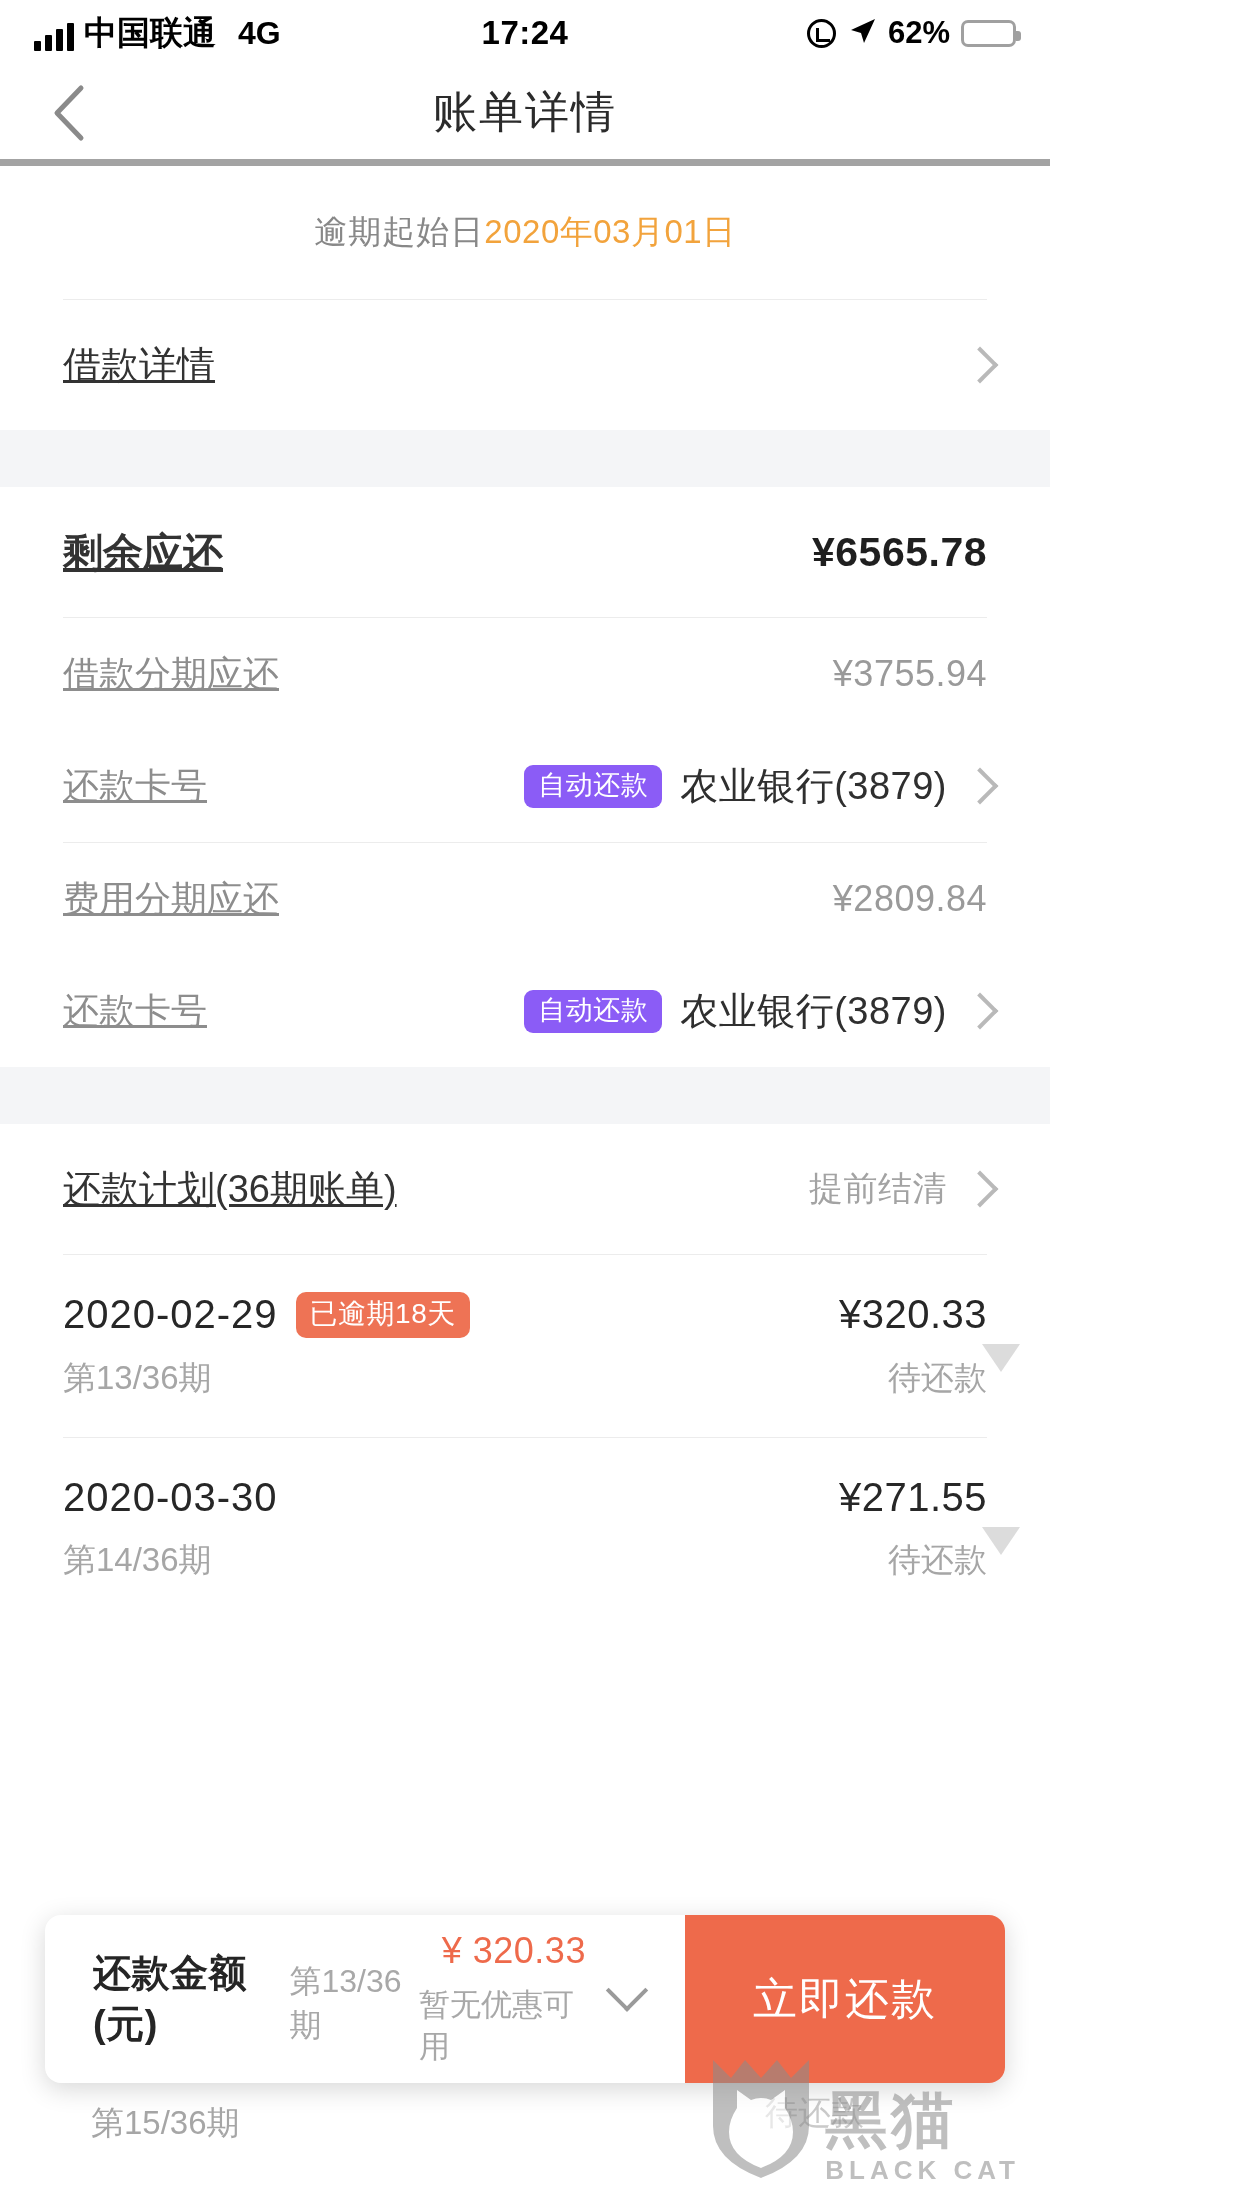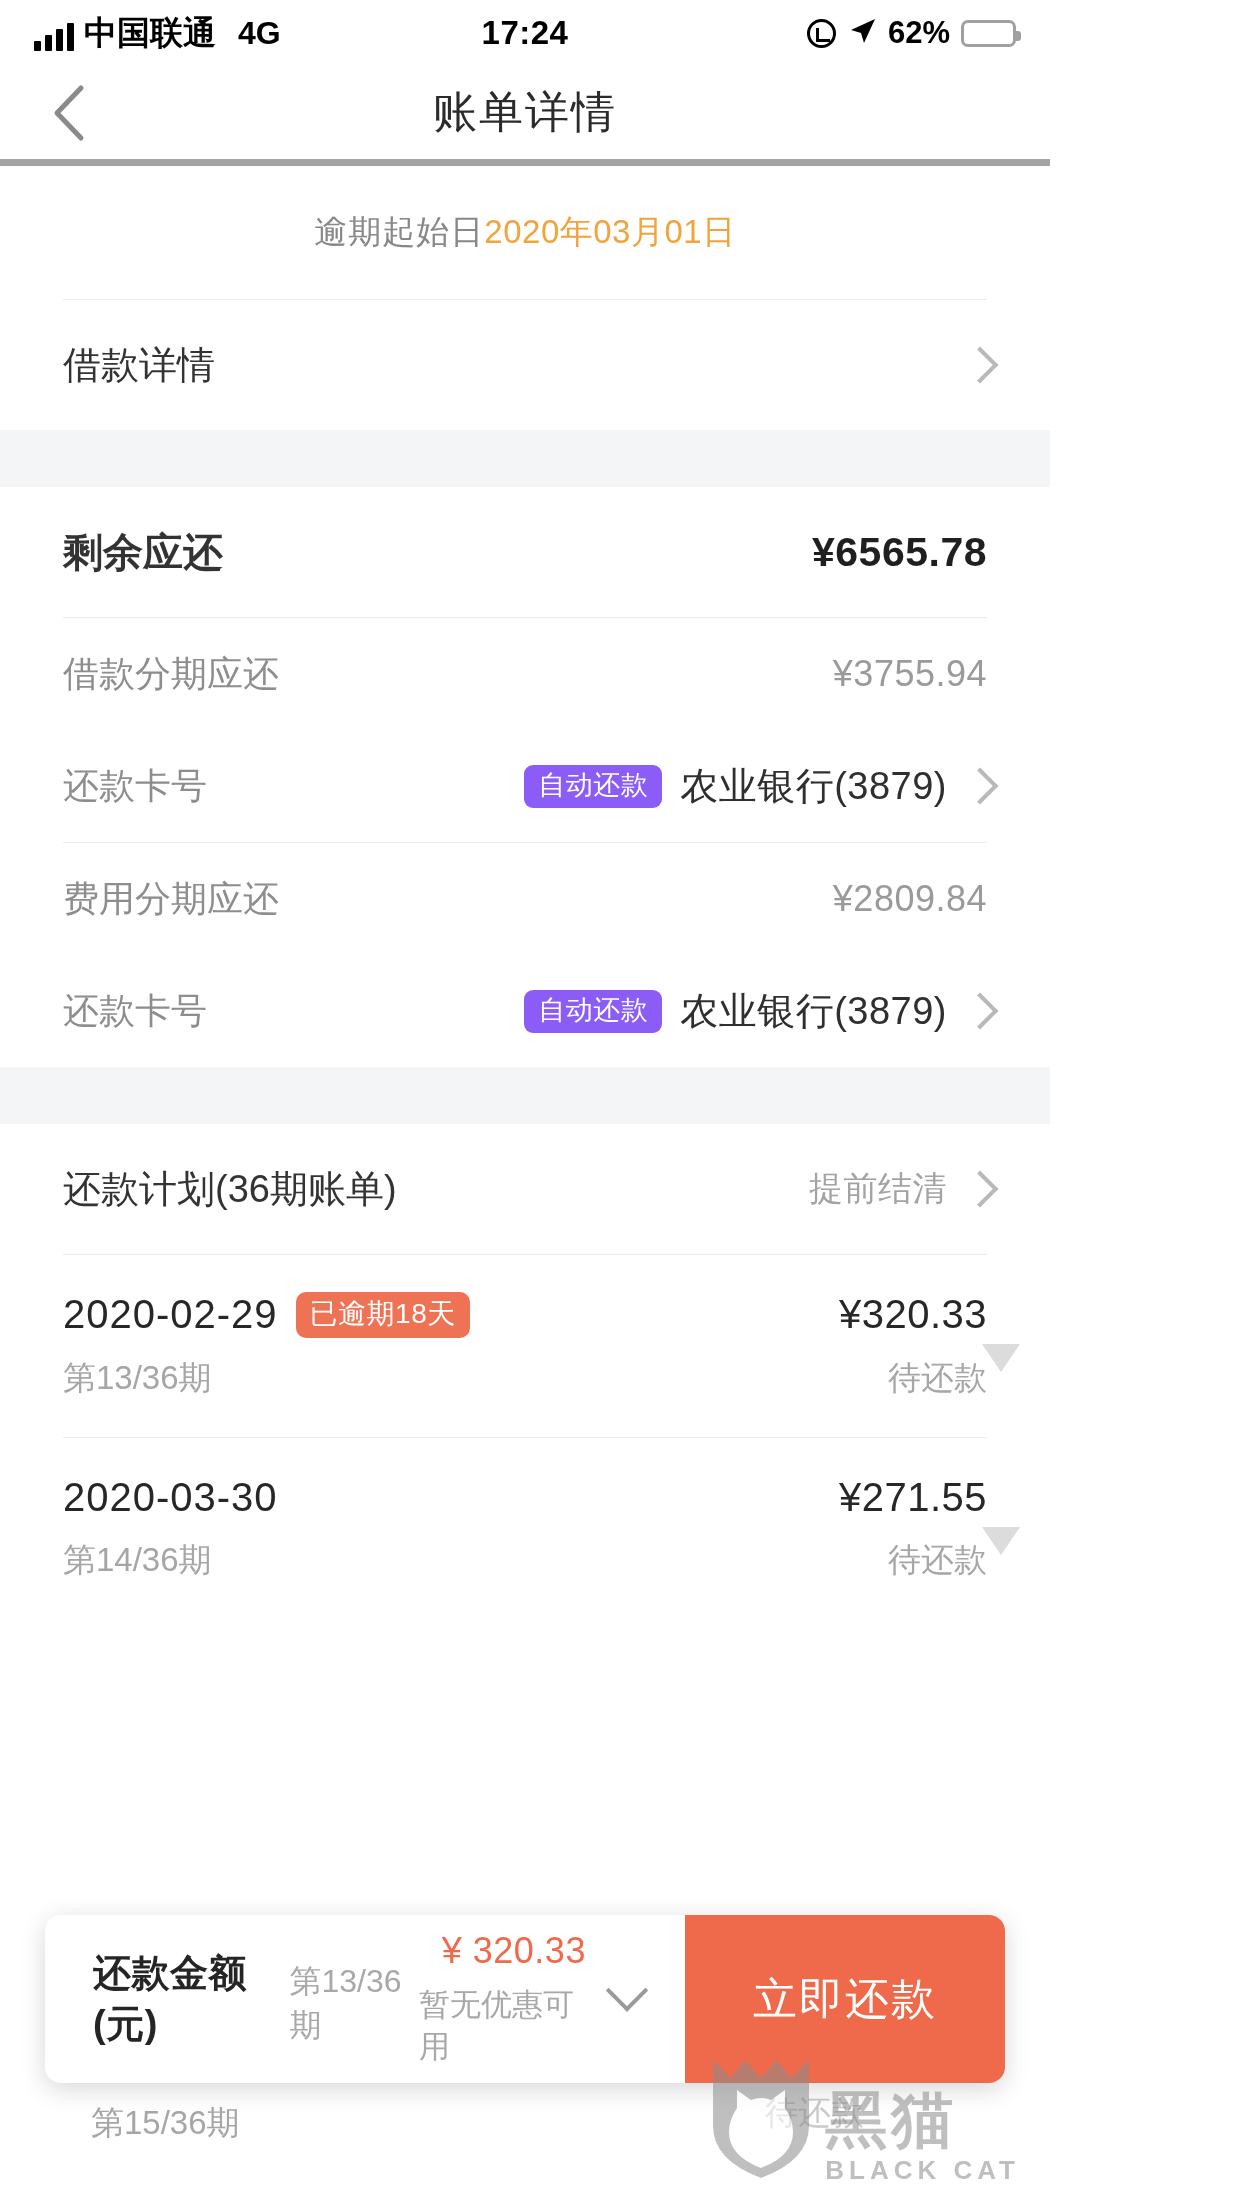--- a/index.html
+++ b/index.html
@@ -41,21 +41,21 @@
   .overdue .lbl { font-size:33px; color:#888888; letter-spacing:1px; }
   .overdue .val { font-size:33px; color:#F2A33C; letter-spacing:0.5px; }
 
   
   .sec { background:#fff; padding:0 63px; }
   .row { display:flex; align-items:center; height:112px; }
   .row.tall { height:130px; }
   .hairline { height:1px; background:#ececec; margin:0 63px; }
   .band { height:57px; background:#f4f5f7; }
 
-  .r-label { font-size:36px; color:#8d8d8d; }
+  .r-label { font-size:36px; color:#8d8d8d;text-decoration:underline; }
   .r-label.strong { font-size:40px; color:#333333; font-weight:600; }
   .r-label.dark { font-size:38px; color:#333333; }
   .r-right { margin-left:auto; display:flex; align-items:center; gap:18px; }
   .r-value { font-size:36px; color:#9a9a9a; letter-spacing:0.5px; }
   .r-value.strong { font-size:41px; color:#1f1f1f; font-weight:600; letter-spacing:0.5px; }
   .r-value.dark { font-size:38px; color:#2f2f2f; }
   .r-value.muted { font-size:34px; color:#a3a3a3; }
 
   .chev { width:22px; height:38px; position:relative; flex:0 0 auto; }
   .chev::before { content:""; position:absolute; left:2px; top:6px; width:22px; height:22px;

